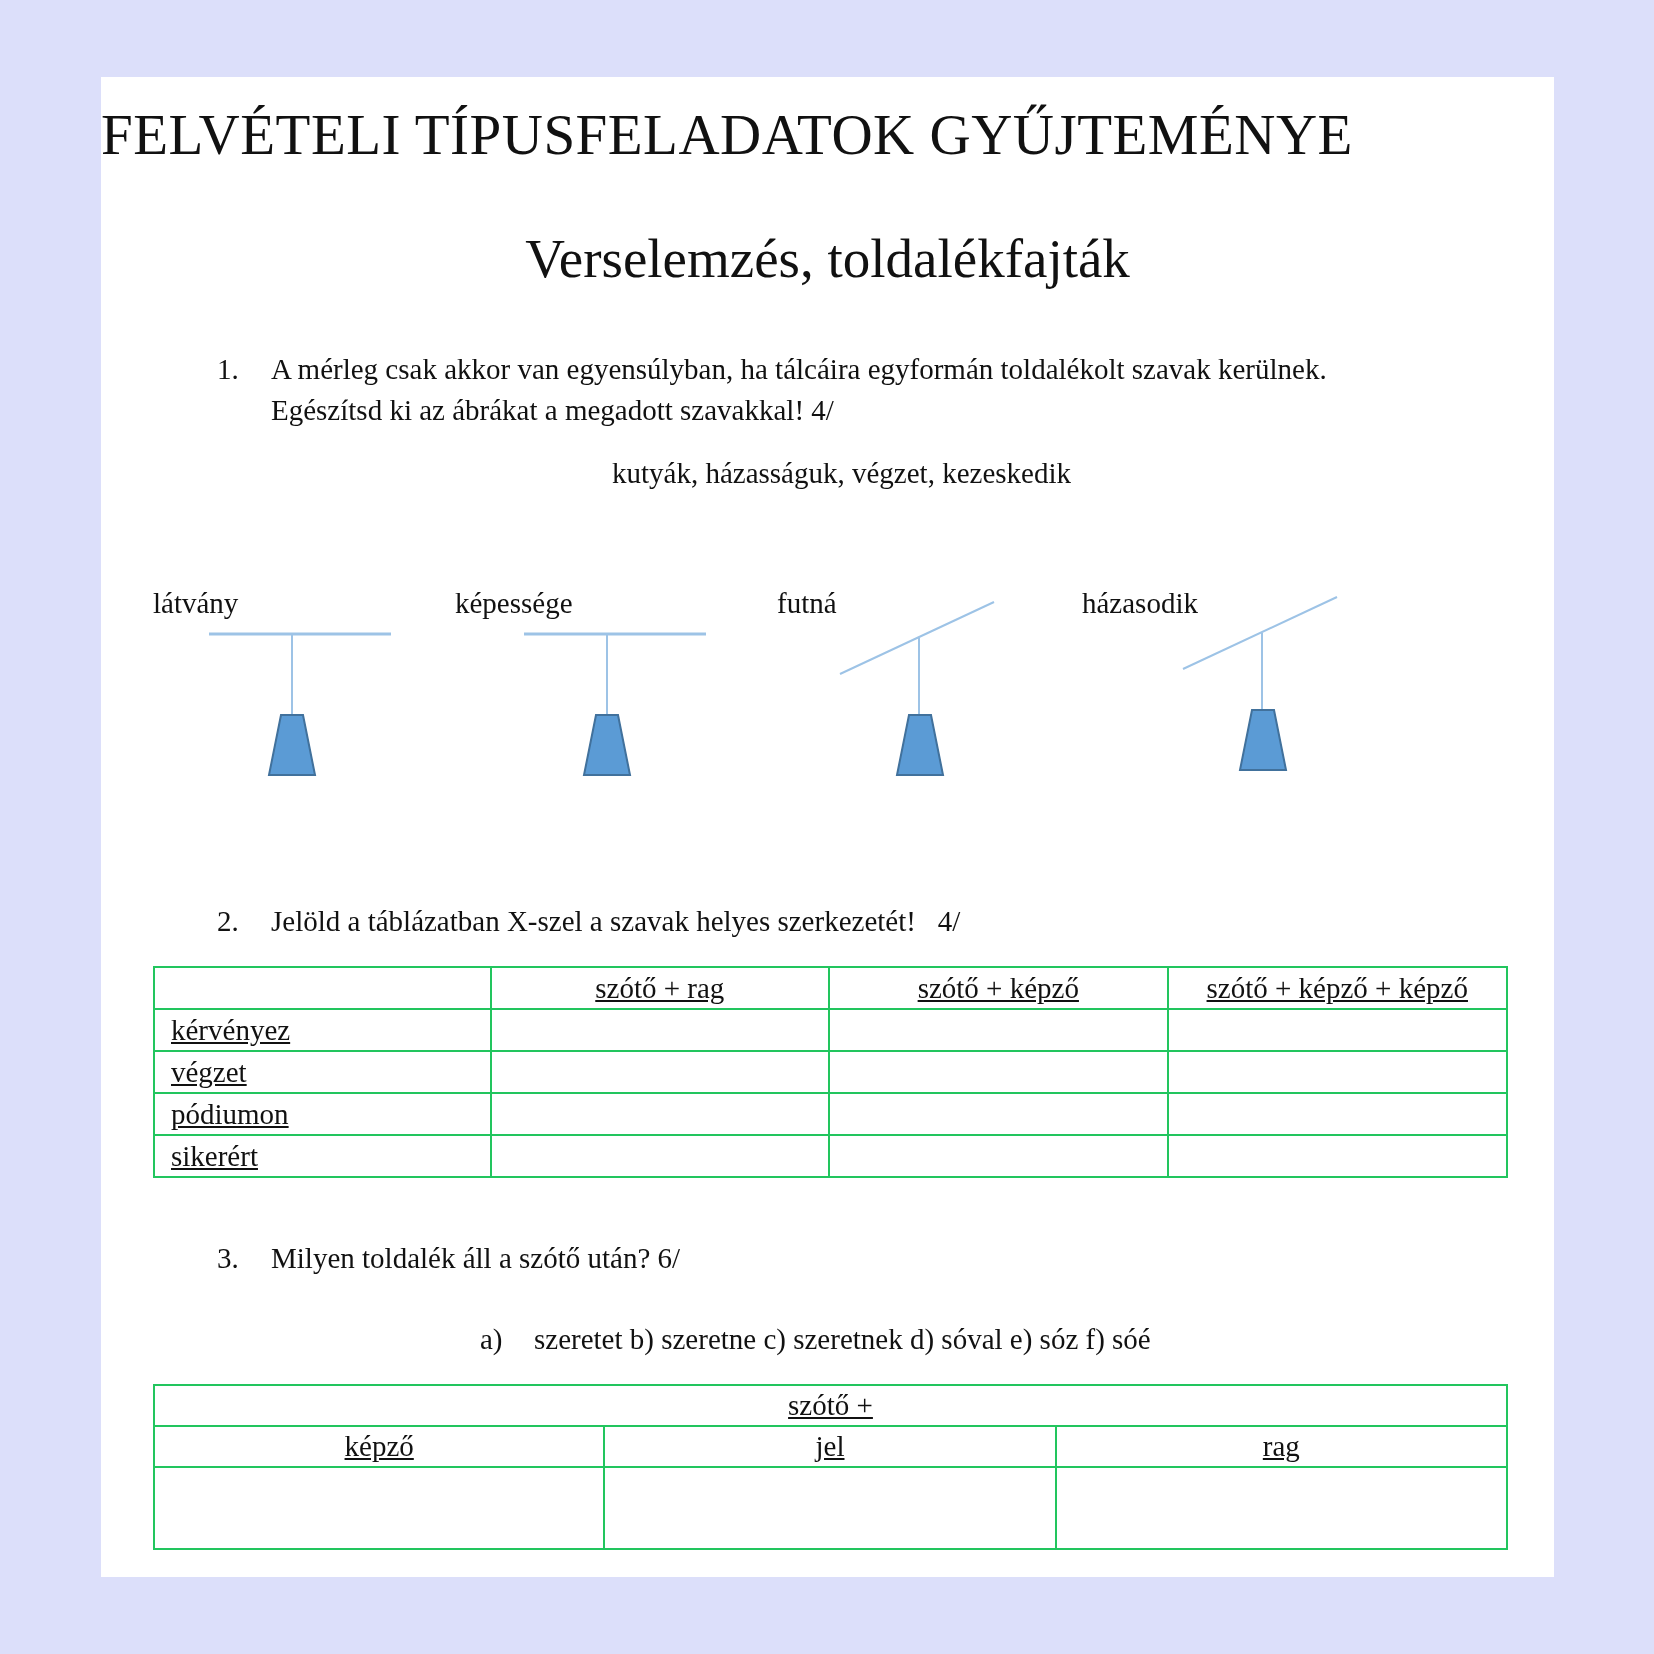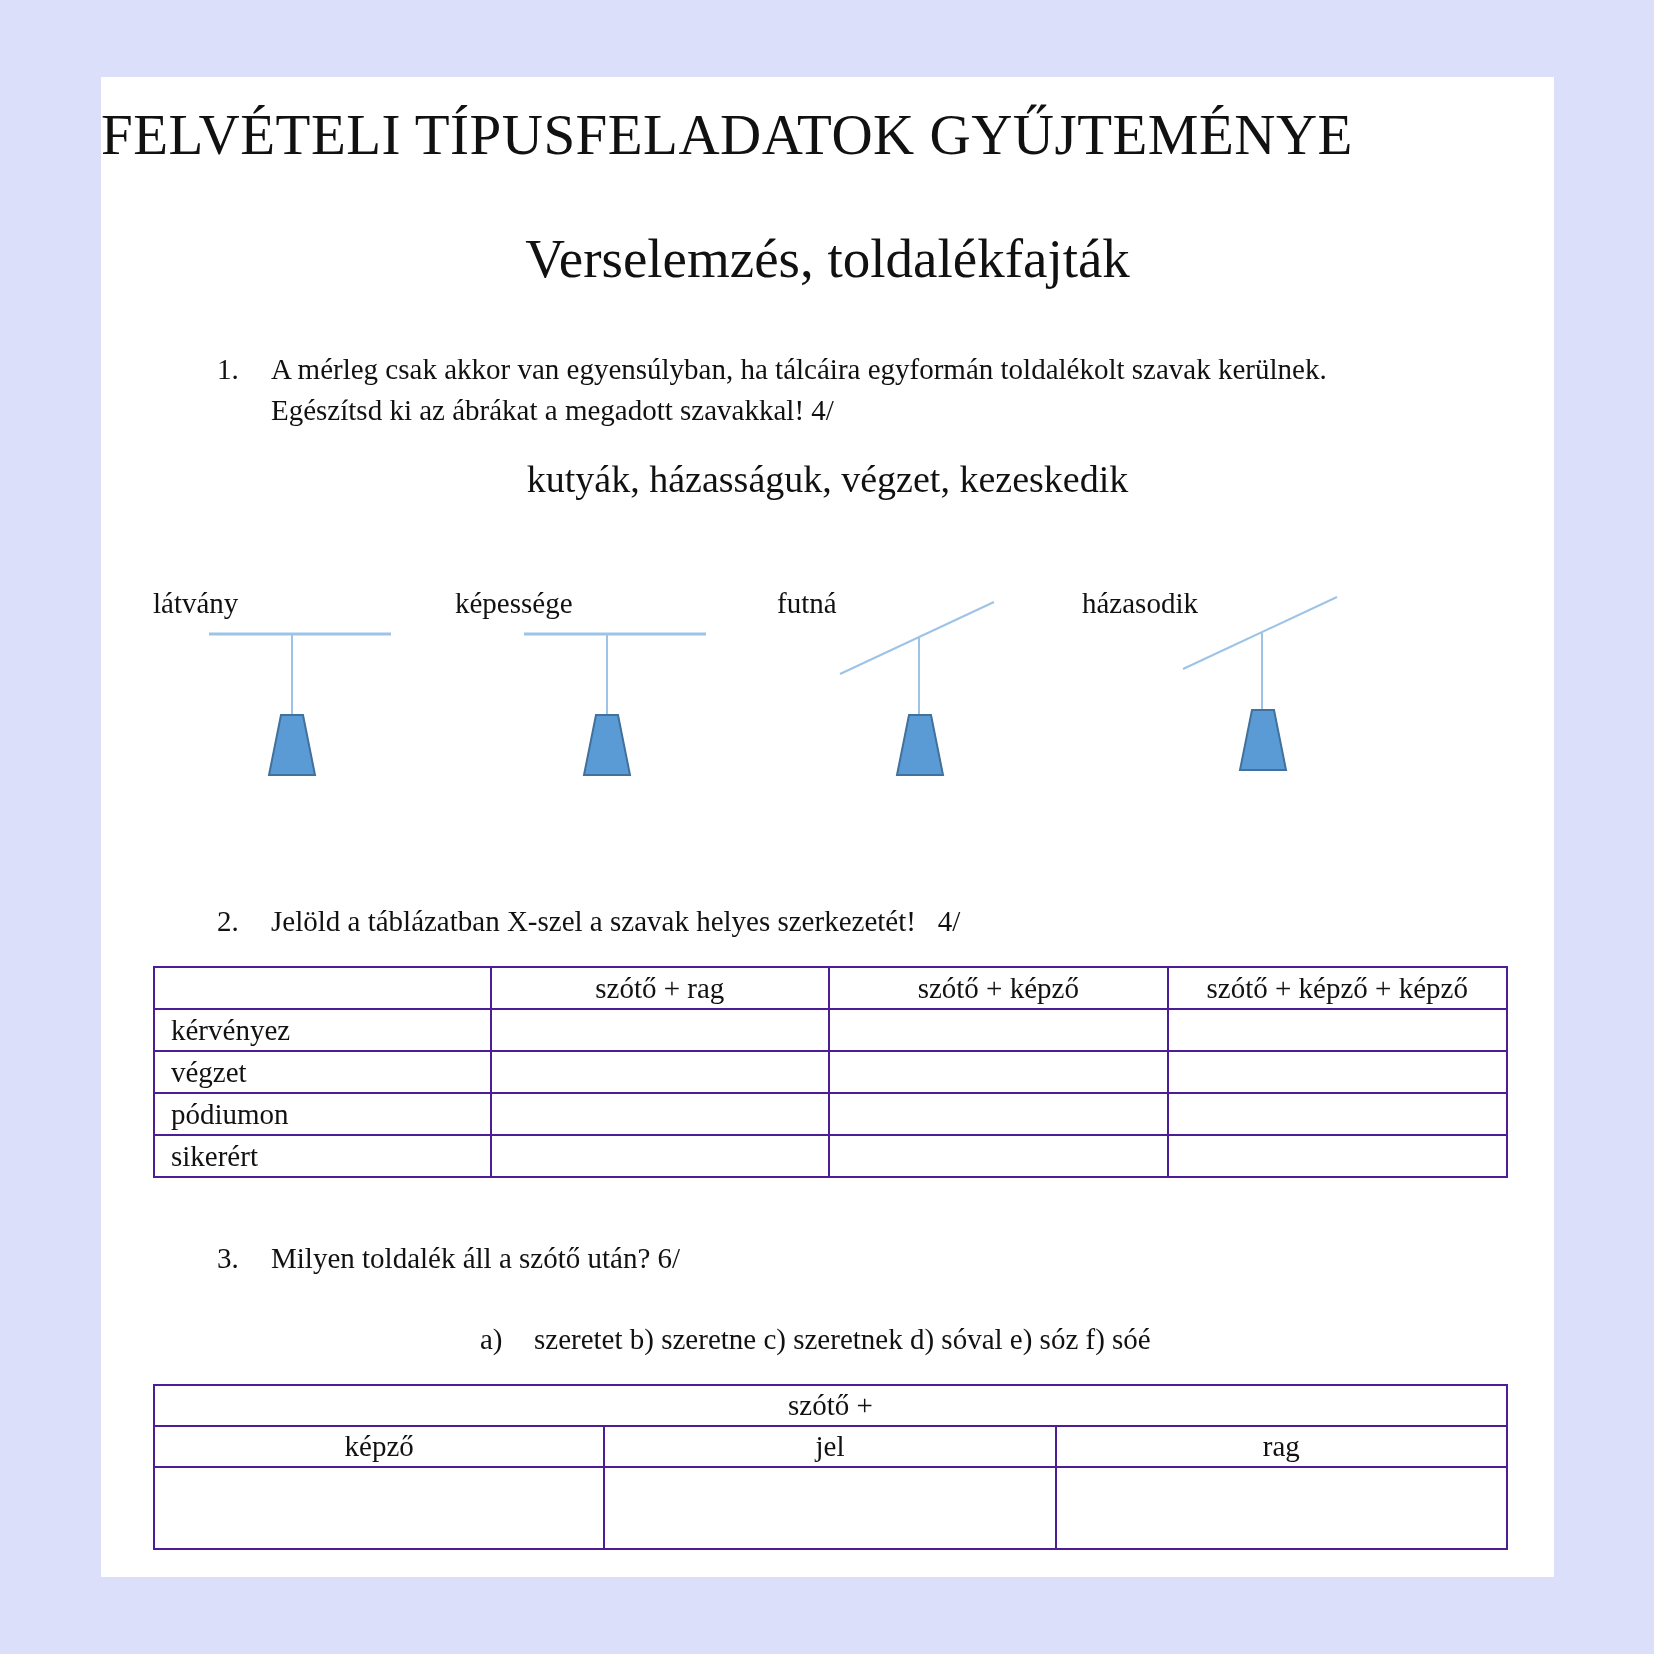--- a/index.html
+++ b/index.html
@@ -3,25 +3,25 @@
 <meta charset="utf-8">
 <style>
   html, body { margin:0; padding:0; }
   body { width:1654px; height:1654px; background:#dcdffa; position:relative; overflow:hidden;
          font-family:"Liberation Serif", "DejaVu Serif", serif; color:#111; }
   .page { position:absolute; left:101px; top:77px; width:1453px; height:1500px; background:#fff; }
   .abs { position:absolute; white-space:nowrap; }
   .title { left:0; width:1453px; text-align:left; top:25px; font-size:57px; letter-spacing:0.5px; }
   .subtitle { left:0; width:1453px; text-align:center; top:150px; font-size:55px; }
   .q { font-size:29px; }
-  .words { font-size:38px; }
+  .words { font-size:29px;padding-left:14px; }
   .wlabel { font-size:29px; }
   svg.scales { position:absolute; left:0; top:0; }
   table.grid { position:absolute; border-collapse:collapse; font-size:29px; }
-  table.grid td { border:2px solid #4c1d95; padding:0; }
+  table.grid td { border:2px solid #22c55e; padding:0;text-decoration:underline; }
   .t2 { left:52px; top:889px; width:1355px; }
   .t2 td { height:40px; }
   .t2 .hdr td { text-align:center; }
   .t2 td.rowlabel { padding-left:16px; text-align:left; }
   .t3 { left:52px; top:1307px; width:1355px; }
   .t3 td { text-align:center; height:39px; }
   .t3 tr.blank td { height:80px; }
 </style>
 </head>
 <body>

